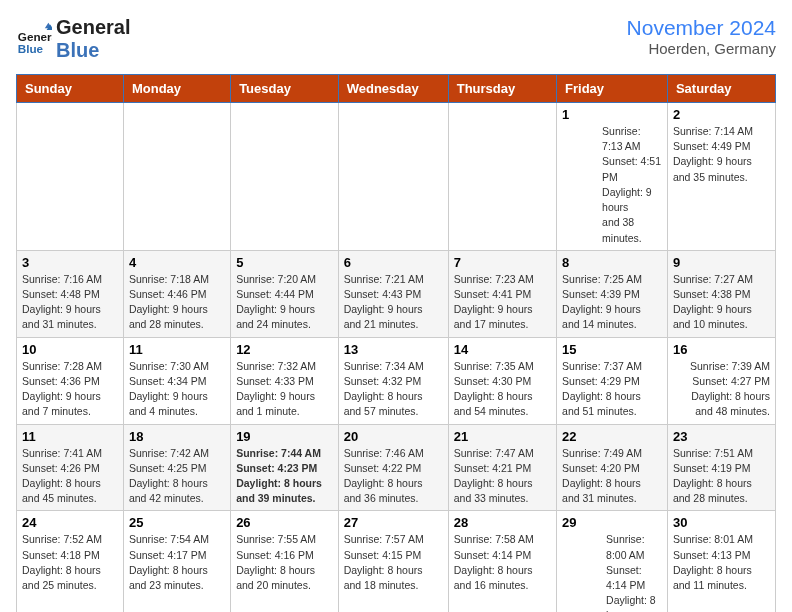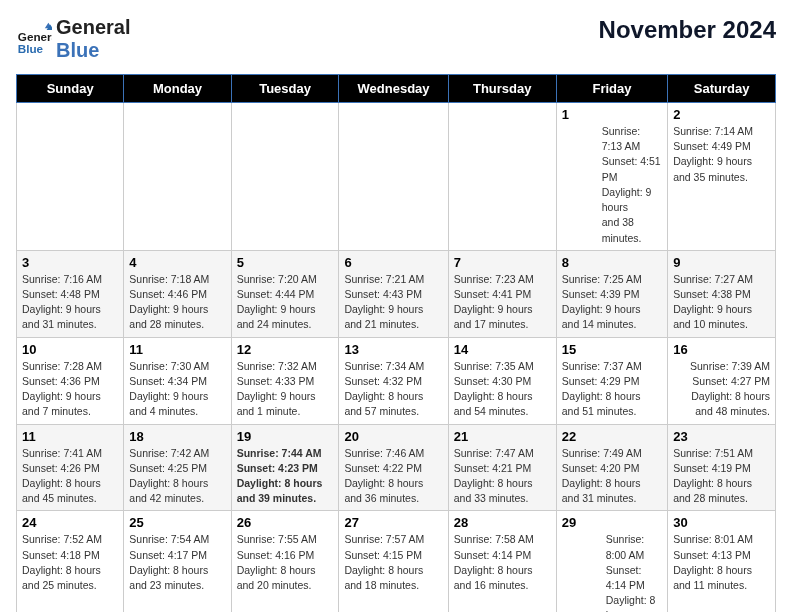--- a/index.html
+++ b/index.html
@@ -22,38 +22,38 @@
     }
     .logo-icon {
       width: 36px;
       height: 36px;
       margin-right: 4px;
     }
     .title-block {
       text-align: right;
     }
     .month-title {
-      font-size: 24px;
-      font-weight: bold;
-      color: #0f172a;
+      font-size: 21px;
+      font-weight: normal;
+      color: #3b82f6;
     }
     .location {
       font-size: 15px;
       color: #555;
     }
     table {
       width: 100%;
       border-collapse: collapse;
       font-size: 11px;
     }
     thead th {
-      background: #000000;
+      background: #c2410c;
       color: #fff;
-      padding: 6px 0;
-      text-align: center;
+      padding: 6px 8px;
+      text-align: left;
       font-size: 13px;
       font-weight: bold;
       border: 1px solid #3b72b8;
     }
     tbody td {
       border: 1px solid #ccc;
       vertical-align: top;
       padding: 4px 5px;
       width: 113px;
       min-height: 80px;
@@ -88,20 +88,21 @@
       <polygon points="32,8 40,8 36,2" fill="#3b72b8"></polygon>
       <polygon points="34,10 42,10 38,4" fill="#2b6cb0"></polygon>
     </svg>
     <div style="display:flex;flex-direction:column;line-height:1.15;">
       <span style="font-size:20px;font-weight:bold;color:#222;">General</span>
       <span style="font-size:20px;font-weight:bold;color:#3b72b8;">Blue</span>
     </div>
   </div>
   <div class="title-block">
     <div class="month-title">November 2024</div>
+    <div class="location">Hoerden, Germany</div>
   </div>
 </div>
 
 <table>
   <thead>
     <tr>
     <th>Sunday</th>
         <th>Monday</th>
         <th>Tuesday</th>
         <th>Wednesday</th>

